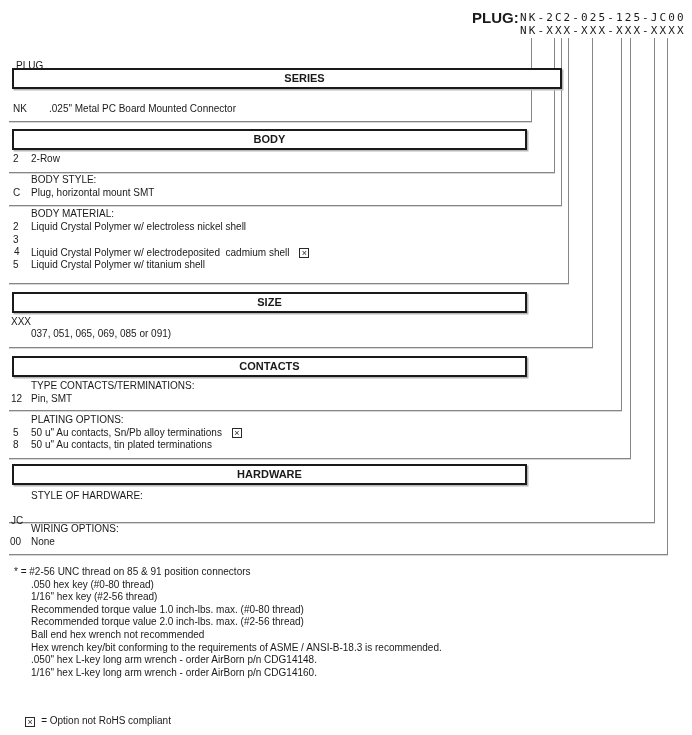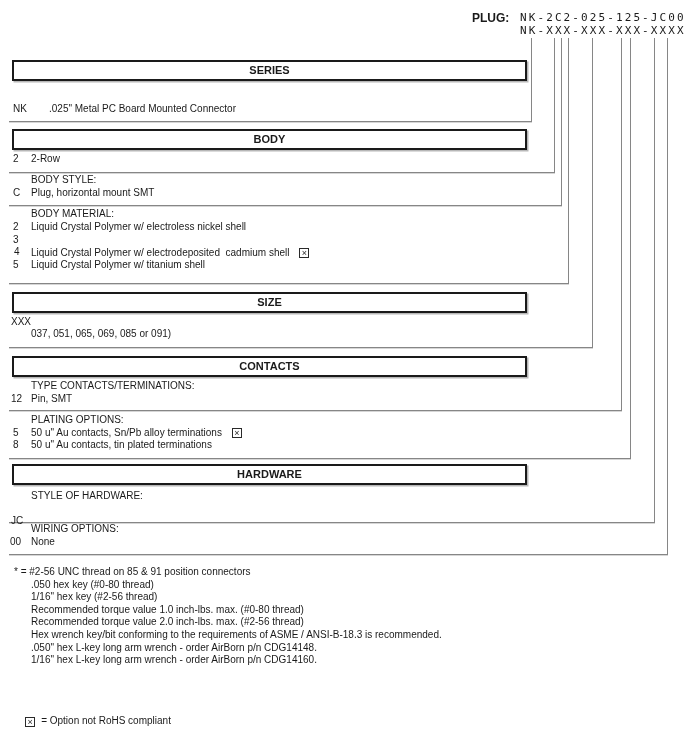--- a/index.html
+++ b/index.html
@@ -14,21 +14,21 @@
   .t{
     position:absolute;
     font-size:10px;
     line-height:12px;
     white-space:pre;
     color:#1a1a1a;
   }
   .pn-label{
     position:absolute;
     left:472px;top:12px;
-    font-size:12px;font-weight:bold;
+    font-size:15px;font-weight:bold;
     line-height:12px;white-space:pre;
   }
   .pn-line{
     position:absolute;
     left:520px;
     font-family:"DejaVu Sans Mono",monospace;
     font-size:11px;line-height:13px;
     letter-spacing:2.1px;
     white-space:pre;
   }
@@ -84,21 +84,21 @@
   <div class="hl" style="top:205px;width:553px;"></div>
   <div class="hl" style="top:283px;width:560px;"></div>
   <div class="hl" style="top:347px;width:584px;"></div>
   <div class="hl" style="top:410px;width:613px;"></div>
   <div class="hl" style="top:458px;width:622px;"></div>
   <div class="hl" style="top:522px;width:646px;"></div>
   <div class="hl" style="top:554px;width:659px;"></div>
 
   <div class="t" style="left:16px;top:60px;">PLUG</div>
 
-  <div class="bar" style="top:60px;">
+  <div class="bar" style="top:68px;padding-left:35px;">
     <span>SERIES</span>
   </div>
   <div class="t" style="left:13px;top:103px;">NK</div>
   <div class="t" style="left:49px;top:103px;">.025" Metal PC Board Mounted Connector</div>
 
   <div class="bar" style="top:129px;">
     <span>BODY</span>
   </div>
   <div class="t" style="left:13px;top:153px;">2</div>
   <div class="t" style="left:31px;top:153px;">2-Row</div>
@@ -144,20 +144,21 @@
   <div class="t" style="left:31px;top:523px;">WIRING OPTIONS:</div>
   <div class="t" style="left:10px;top:536px;">00</div>
   <div class="t" style="left:31px;top:536px;">None</div>
 
   <div class="fn">
     <div>* = #2-56 UNC thread on 85 &amp; 91 position connectors</div>
     <div>.050 hex key (#0-80 thread)</div>
     <div>1/16" hex key (#2-56 thread)</div>
     <div>Recommended torque value 1.0 inch-lbs. max. (#0-80 thread)</div>
     <div>Recommended torque value 2.0 inch-lbs. max. (#2-56 thread)</div>
+    <div>Ball end hex wrench not recommended</div>
     <div>Hex wrench key/bit conforming to the requirements of ASME / ANSI-B-18.3 is recommended.</div>
     <div>.050" hex L-key long arm wrench - order AirBorn p/n CDG14148.</div>
     <div>1/16" hex L-key long arm wrench - order AirBorn p/n CDG14160.</div>
   </div>
 
   <div class="legend">
     <span class="nrbox">×</span><span>= Option not RoHS compliant</span>
   </div>
 
 </div>

